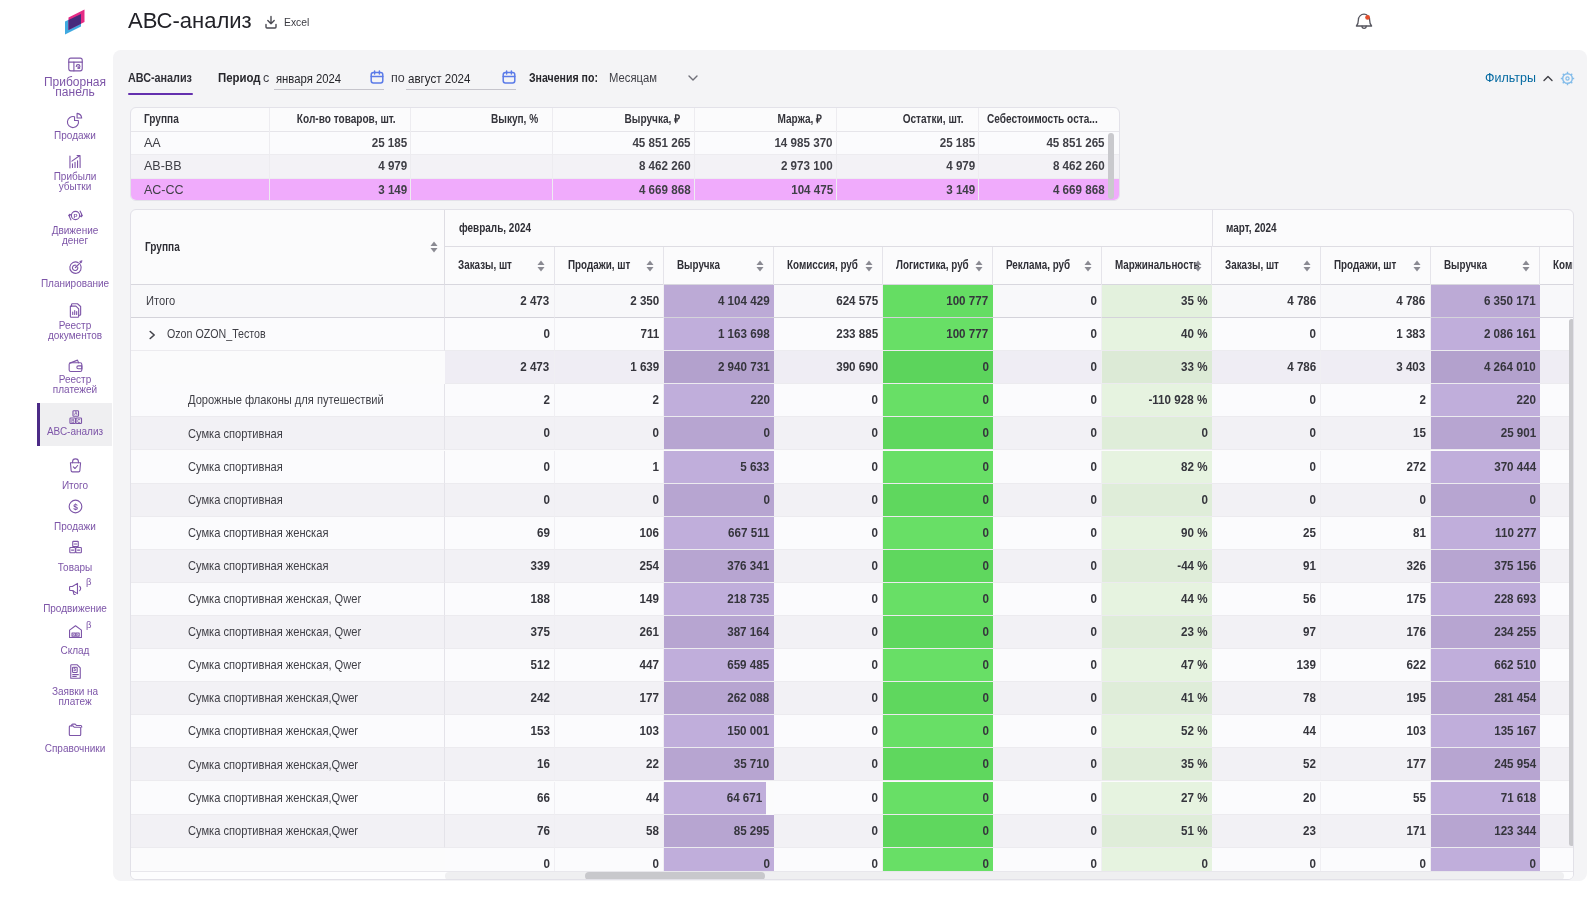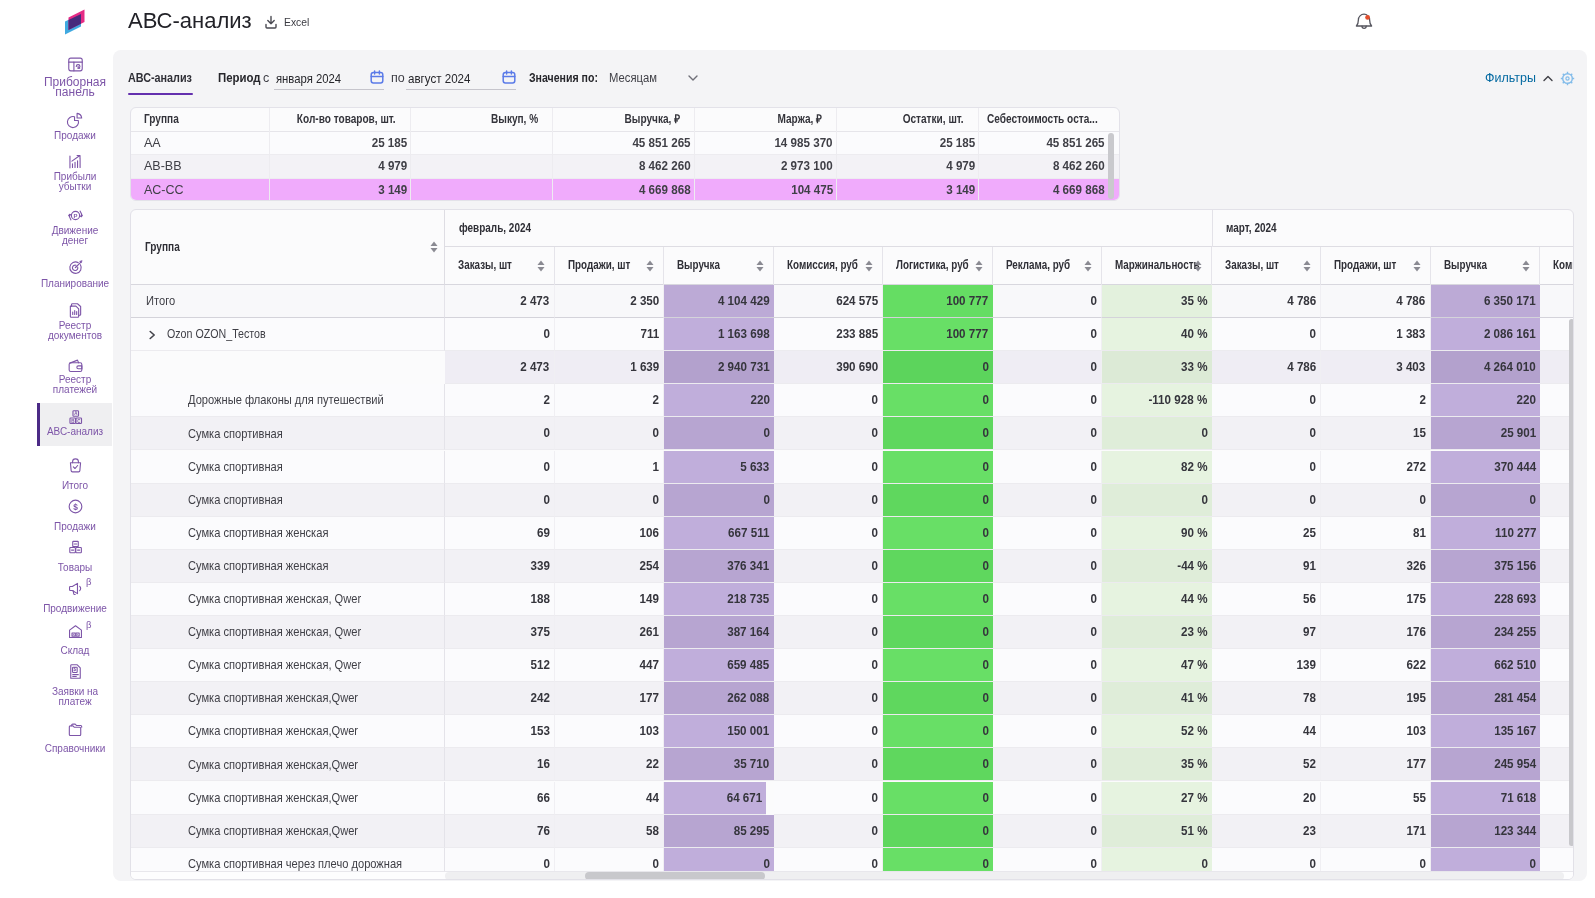--- a/index.html
+++ b/index.html
@@ -554,23 +554,20 @@
 <div style="position:absolute;left:642.5px;top:0;width:109.5px;height:33.1px;background:#f2f1f5;border-right:1px solid #f0eff3;border-bottom:1px solid #ecebef;box-sizing:border-box;line-height:32.1px;font-size:12.5px;font-weight:700;color:#35353c;text-align:right;padding-right:4px;white-space:nowrap;"><span style="display:inline-block;transform:scaleX(0.93);transform-origin:right center;white-space:nowrap;">0</span></div>
 <div style="position:absolute;left:752.0px;top:0;width:109.5px;height:33.1px;background:#5fd75e;border-bottom:1px solid #ecebef;box-sizing:border-box;line-height:32.1px;font-size:12.5px;font-weight:700;color:#35353c;text-align:right;padding-right:4px;white-space:nowrap;"><span style="display:inline-block;transform:scaleX(0.93);transform-origin:right center;white-space:nowrap;">0</span></div>
 <div style="position:absolute;left:861.5px;top:0;width:109.5px;height:33.1px;background:#f2f1f5;border-right:1px solid #f0eff3;border-bottom:1px solid #ecebef;box-sizing:border-box;line-height:32.1px;font-size:12.5px;font-weight:700;color:#35353c;text-align:right;padding-right:4px;white-space:nowrap;"><span style="display:inline-block;transform:scaleX(0.93);transform-origin:right center;white-space:nowrap;">0</span></div>
 <div style="position:absolute;left:971.0px;top:0;width:109.5px;height:33.1px;background:#dfedd9;border-bottom:1px solid #ecebef;box-sizing:border-box;line-height:32.1px;font-size:12.5px;font-weight:700;color:#35353c;text-align:right;padding-right:4px;white-space:nowrap;"><span style="display:inline-block;transform:scaleX(0.93);transform-origin:right center;white-space:nowrap;">51 %</span></div>
 <div style="position:absolute;left:1080.5px;top:0;width:109.5px;height:33.1px;background:#f2f1f5;border-right:1px solid #f0eff3;border-bottom:1px solid #ecebef;box-sizing:border-box;line-height:32.1px;font-size:12.5px;font-weight:700;color:#35353c;text-align:right;padding-right:4px;white-space:nowrap;"><span style="display:inline-block;transform:scaleX(0.93);transform-origin:right center;white-space:nowrap;">23</span></div>
 <div style="position:absolute;left:1190.0px;top:0;width:109.5px;height:33.1px;background:#f2f1f5;border-right:1px solid #f0eff3;border-bottom:1px solid #ecebef;box-sizing:border-box;line-height:32.1px;font-size:12.5px;font-weight:700;color:#35353c;text-align:right;padding-right:4px;white-space:nowrap;"><span style="display:inline-block;transform:scaleX(0.93);transform-origin:right center;white-space:nowrap;">171</span></div>
 <div style="position:absolute;left:1299.5px;top:0;width:109.5px;height:33.1px;background:#b7a5d1;border-bottom:1px solid #ecebef;box-sizing:border-box;line-height:32.1px;font-size:12.5px;font-weight:700;color:#35353c;text-align:right;padding-right:4px;white-space:nowrap;"><span style="display:inline-block;transform:scaleX(0.93);transform-origin:right center;white-space:nowrap;">123 344</span></div>
 <div style="position:absolute;left:1409.0px;top:0;width:109.5px;height:33.1px;background:#f2f1f5;border-right:1px solid #f0eff3;border-bottom:1px solid #ecebef;box-sizing:border-box;line-height:32.1px;font-size:12.5px;font-weight:700;color:#35353c;text-align:right;padding-right:4px;white-space:nowrap;"></div>
 </div>
 <div style="position:absolute;left:0;top:637.7px;width:1524px;height:33.1px;">
-<div style="position:absolute;left:0;top:0;width:314px;height:33.1px;background:#fbfbfd;border-right:1px solid #e4e3e9;border-bottom:1px solid #ecebef;box-sizing:border-box;">
-<div style="position:absolute;left:57px;top:8.2px;font-size:13px;color:#3f3f46;white-space:nowrap;"><span style="display:inline-block;transform:scaleX(0.855);transform-origin:left center;white-space:nowrap;">Сумка спортивная через плечо дорожная</span></div>
-</div>
 <div style="position:absolute;left:314.0px;top:0;width:109.5px;height:33.1px;background:#fbfbfd;border-right:1px solid #f0eff3;border-bottom:1px solid #ecebef;box-sizing:border-box;line-height:32.1px;font-size:12.5px;font-weight:700;color:#35353c;text-align:right;padding-right:4px;white-space:nowrap;"><span style="display:inline-block;transform:scaleX(0.93);transform-origin:right center;white-space:nowrap;">0</span></div>
 <div style="position:absolute;left:423.5px;top:0;width:109.5px;height:33.1px;background:#fbfbfd;border-right:1px solid #f0eff3;border-bottom:1px solid #ecebef;box-sizing:border-box;line-height:32.1px;font-size:12.5px;font-weight:700;color:#35353c;text-align:right;padding-right:4px;white-space:nowrap;"><span style="display:inline-block;transform:scaleX(0.93);transform-origin:right center;white-space:nowrap;">0</span></div>
 <div style="position:absolute;left:533.0px;top:0;width:109.5px;height:33.1px;background:#c0aedb;border-bottom:1px solid #ecebef;box-sizing:border-box;line-height:32.1px;font-size:12.5px;font-weight:700;color:#35353c;text-align:right;padding-right:4px;white-space:nowrap;"><span style="display:inline-block;transform:scaleX(0.93);transform-origin:right center;white-space:nowrap;">0</span></div>
 <div style="position:absolute;left:642.5px;top:0;width:109.5px;height:33.1px;background:#fbfbfd;border-right:1px solid #f0eff3;border-bottom:1px solid #ecebef;box-sizing:border-box;line-height:32.1px;font-size:12.5px;font-weight:700;color:#35353c;text-align:right;padding-right:4px;white-space:nowrap;"><span style="display:inline-block;transform:scaleX(0.93);transform-origin:right center;white-space:nowrap;">0</span></div>
 <div style="position:absolute;left:752.0px;top:0;width:109.5px;height:33.1px;background:#68df66;border-bottom:1px solid #ecebef;box-sizing:border-box;line-height:32.1px;font-size:12.5px;font-weight:700;color:#35353c;text-align:right;padding-right:4px;white-space:nowrap;"><span style="display:inline-block;transform:scaleX(0.93);transform-origin:right center;white-space:nowrap;">0</span></div>
 <div style="position:absolute;left:861.5px;top:0;width:109.5px;height:33.1px;background:#fbfbfd;border-right:1px solid #f0eff3;border-bottom:1px solid #ecebef;box-sizing:border-box;line-height:32.1px;font-size:12.5px;font-weight:700;color:#35353c;text-align:right;padding-right:4px;white-space:nowrap;"><span style="display:inline-block;transform:scaleX(0.93);transform-origin:right center;white-space:nowrap;">0</span></div>
 <div style="position:absolute;left:971.0px;top:0;width:109.5px;height:33.1px;background:#e6f3e0;border-bottom:1px solid #ecebef;box-sizing:border-box;line-height:32.1px;font-size:12.5px;font-weight:700;color:#35353c;text-align:right;padding-right:4px;white-space:nowrap;"><span style="display:inline-block;transform:scaleX(0.93);transform-origin:right center;white-space:nowrap;">0</span></div>
 <div style="position:absolute;left:1080.5px;top:0;width:109.5px;height:33.1px;background:#fbfbfd;border-right:1px solid #f0eff3;border-bottom:1px solid #ecebef;box-sizing:border-box;line-height:32.1px;font-size:12.5px;font-weight:700;color:#35353c;text-align:right;padding-right:4px;white-space:nowrap;"><span style="display:inline-block;transform:scaleX(0.93);transform-origin:right center;white-space:nowrap;">0</span></div>
 <div style="position:absolute;left:1190.0px;top:0;width:109.5px;height:33.1px;background:#fbfbfd;border-right:1px solid #f0eff3;border-bottom:1px solid #ecebef;box-sizing:border-box;line-height:32.1px;font-size:12.5px;font-weight:700;color:#35353c;text-align:right;padding-right:4px;white-space:nowrap;"><span style="display:inline-block;transform:scaleX(0.93);transform-origin:right center;white-space:nowrap;">0</span></div>
 <div style="position:absolute;left:1299.5px;top:0;width:109.5px;height:33.1px;background:#c0aedb;border-bottom:1px solid #ecebef;box-sizing:border-box;line-height:32.1px;font-size:12.5px;font-weight:700;color:#35353c;text-align:right;padding-right:4px;white-space:nowrap;"><span style="display:inline-block;transform:scaleX(0.93);transform-origin:right center;white-space:nowrap;">0</span></div>

